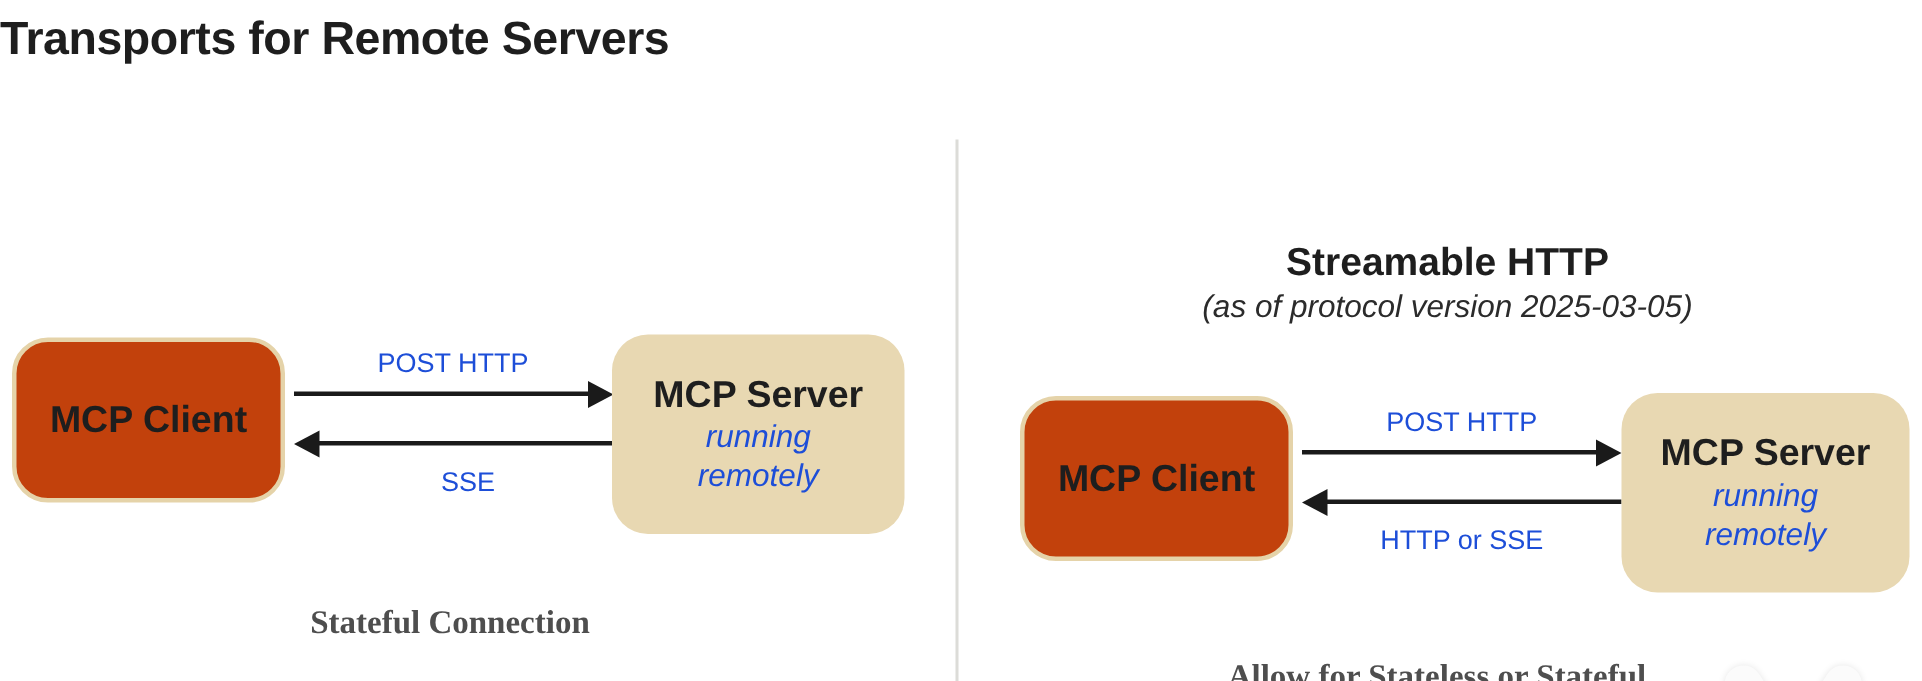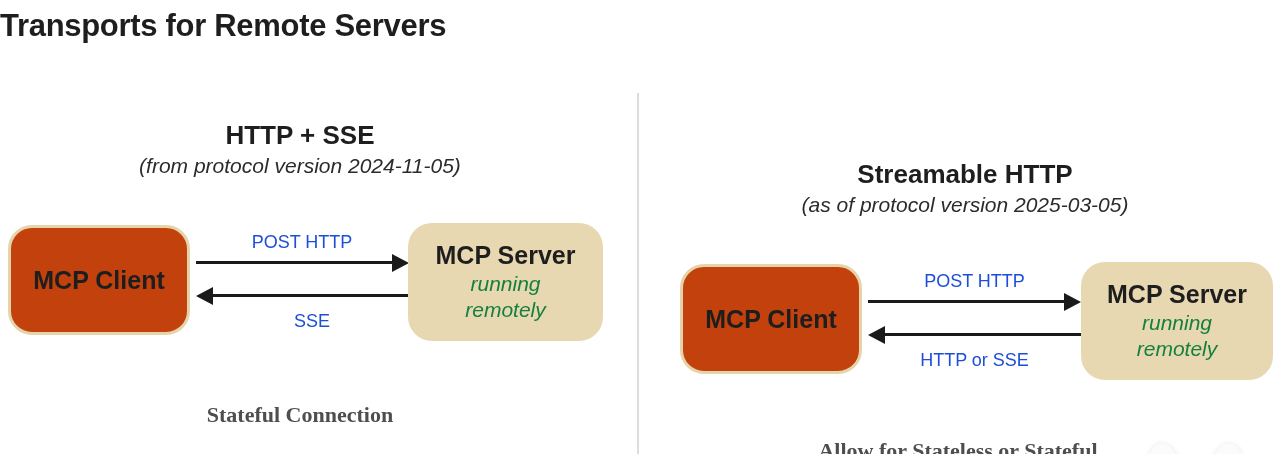--- a/index.html
+++ b/index.html
@@ -44,27 +44,27 @@
     position:absolute;border-radius:24px;display:flex;flex-direction:column;
     align-items:center;justify-content:center;text-align:center;
   }
   .client-node{
     width:182px;height:110px;top:225px;background:#c2410c;
     border:3px solid var(--box-border);
   }
   .panel-left  .client-node{left:8px;}
   .panel-right .client-node{left:40px;}
   .server-node{
-    width:195px;height:118px;top:223px;background:var(--box-fill);text-align:center;
+    width:195px;height:133px;top:223px;background:var(--box-fill);text-align:center;
   }
   .panel-left  .server-node{left:408px;}
   .panel-right .server-node{left:441px;width:192px;}
   .node-label{font-size:25px;font-weight:700;color:var(--text-dark);line-height:29px;}
   .node-note{
-    display:block;font-size:21px;font-style:italic;color:#15803d;
+    display:block;font-size:21px;font-style:italic;color:#1d4ed8;
     line-height:26px;width:120px;margin:1px auto 0;
   }
 
   .arrow-line{position:absolute;height:3px;background:var(--arrow);}
   .arrow-head{position:absolute;width:0;height:0;border-top:9px solid transparent;border-bottom:9px solid transparent;}
   .arrow-head.right{border-left:17px solid var(--arrow);}
   .arrow-head.left{border-right:17px solid var(--arrow);}
 
   
   .panel-left .req-line{left:196px;top:261px;width:198px;}
@@ -106,24 +106,20 @@
 </head>
 <body>
 
 <div class="stage">
 
   <h1 class="main-title">Transports for Remote Servers</h1>
 
   <div class="divider"></div>
 
   <section class="panel panel-left">
-    <div class="panel-heading">
-      <h2>HTTP + SSE</h2>
-      <div class="subtitle">(from protocol version 2024-11-05)</div>
-    </div>
 
     <div class="node client-node">
       <div class="node-label">MCP Client</div>
     </div>
 
     <div class="arrow-line req-line"></div>
     <div class="arrow-head right req-head"></div>
     <div class="arrow-label req-label">POST HTTP</div>
 
     <div class="arrow-line res-line"></div>

